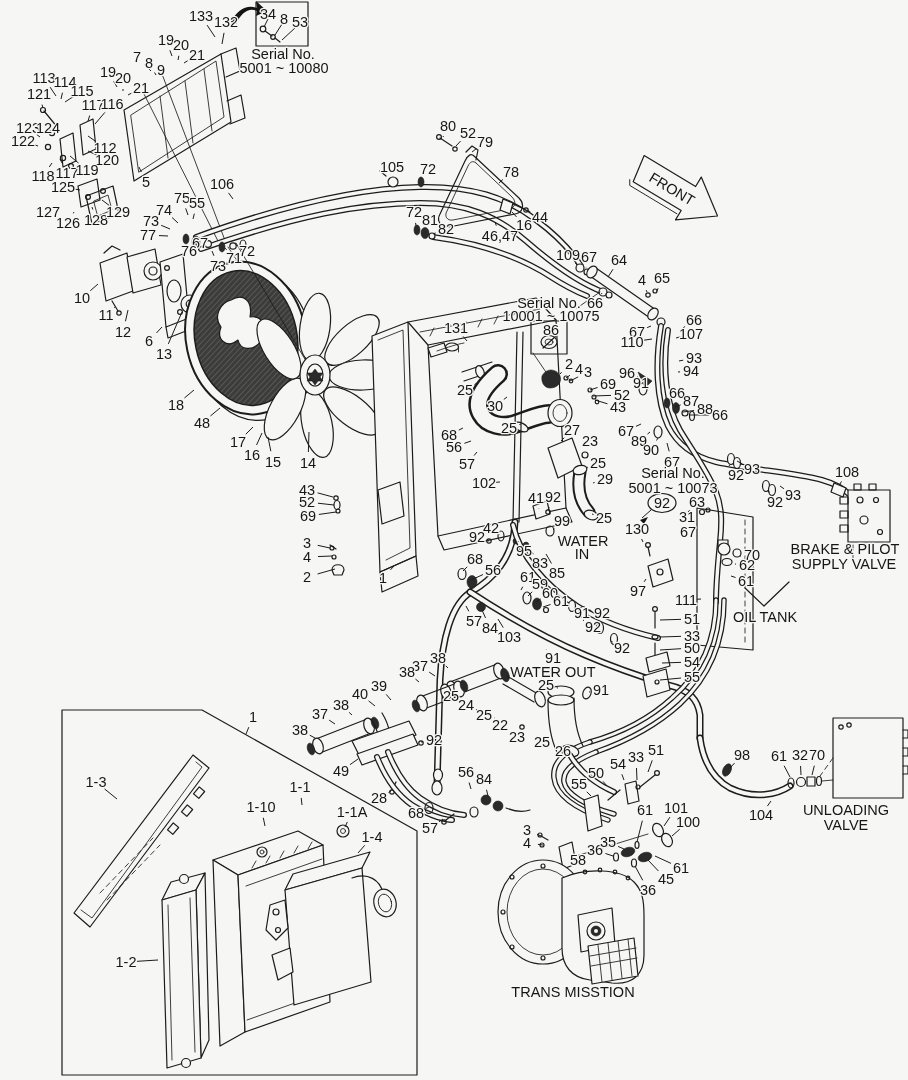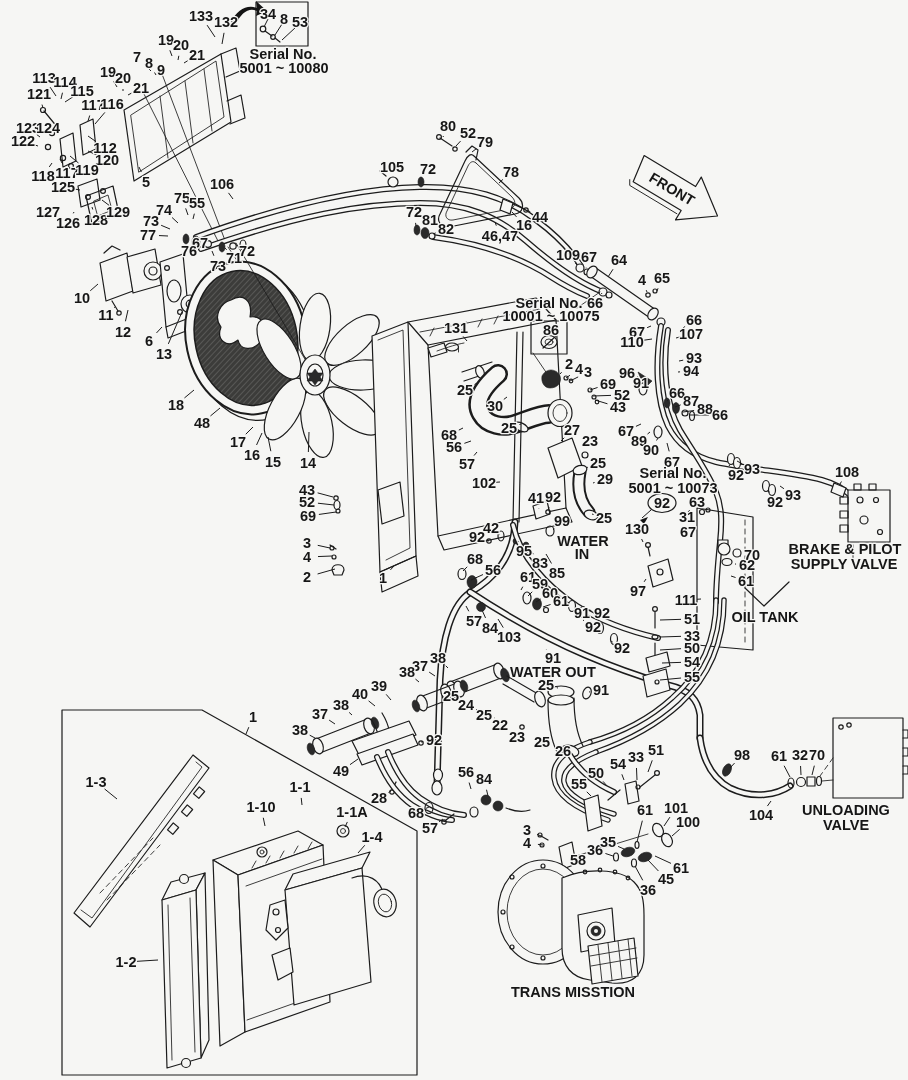--- a/index.html
+++ b/index.html
@@ -1,17 +1,17 @@
 <!DOCTYPE html>
 <html><head>
 <meta charset="utf-8">
 <title>Diagram</title>
 <style>
   html,body{margin:0;padding:0;background:#e9e9e7;}
-  #page{width:908px;height:1080px;background:#f6f6f4;position:relative;overflow:hidden;font-weight:bold;}
+  #page{width:908px;height:1080px;background:#f6f6f4;position:relative;overflow:hidden;}
   svg{display:block;}
   svg text{
     font-family:"Liberation Sans","DejaVu Sans",sans-serif;
     font-size:14.5px;
     fill:#161616;
     text-anchor:middle;
     dominant-baseline:central;
     paint-order:stroke;
     stroke:#f6f6f4;
     stroke-width:2.6px;

